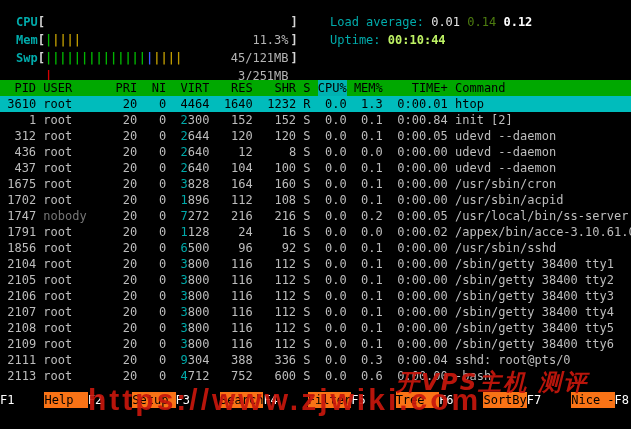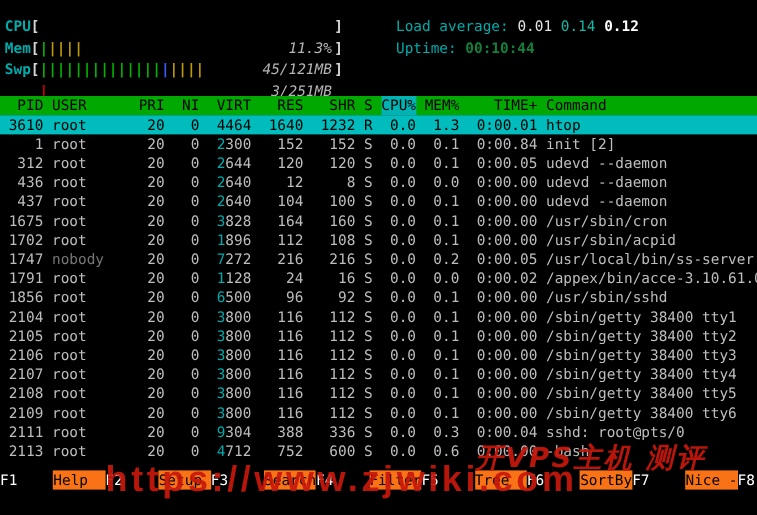--- a/index.html
+++ b/index.html
@@ -1,40 +1,40 @@
 <!DOCTYPE html>
 <html><head>
 <meta charset="utf-8">
 <style>
   html,body{margin:0;padding:0;background:#000;}
   body{width:631px;height:429px;overflow:hidden;position:relative;
        font-family:"DejaVu Sans Mono","Liberation Mono",monospace;
        font-size:12px;line-height:16px;color:#bdbdbd;}
   
-  #meters{position:absolute;left:4px;top:13px;}
+  #meters{position:absolute;left:16px;top:13px;}
   .meter{height:18px;line-height:18px;white-space:pre;}
   .mlabel{color:#00abab;font-weight:bold;}
   .brk{color:#d6d6d6;font-weight:bold;}
   .minner{display:inline-block;width:34ch;position:relative;vertical-align:bottom;}
   .bars{position:absolute;left:0;top:0;}
   .bar{font-weight:bold;}
   .bar.green{color:#00b400;}
   .bar.yellow{color:#bd9a00;}
   .bar.blue{color:#3b5bff;}
   .bar.red{color:#d40000;}
-  .mval{position:absolute;right:2px;top:0;color:#b5b5b5;font-style:italic;}
+  .mval{position:absolute;right:2px;top:0;color:#b5b5b5;}
   
   #summary{position:absolute;left:330px;top:13px;}
   .sline{height:18px;line-height:18px;white-space:pre;}
   .lab{color:#00abab;}
   .bw{color:#ffffff;font-weight:bold;}
   .bg{color:#00c400;font-weight:bold;}
   .dim{color:#e5e5e5;}
-  .norm{color:#14b8a6;}
-  .bcy{color:#15803d;font-weight:bold;}
+  .norm{color:#4d7c0f;}
+  .bcy{color:#bef264;font-weight:bold;}
   
   #ptable{position:absolute;left:0;top:80px;width:631px;}
   .prow{height:16px;line-height:16px;white-space:pre;}
   .phead{background:#00a800;color:#000;}
   .c{display:inline-block;overflow:hidden;vertical-align:bottom;}
   .c + .c{margin-left:1ch;}
   .c-pid{width:5ch;text-align:right;}
   .c-user{width:9ch;text-align:left;}
   .c-pri{width:3ch;text-align:right;}
   .c-ni{width:3ch;text-align:right;}

